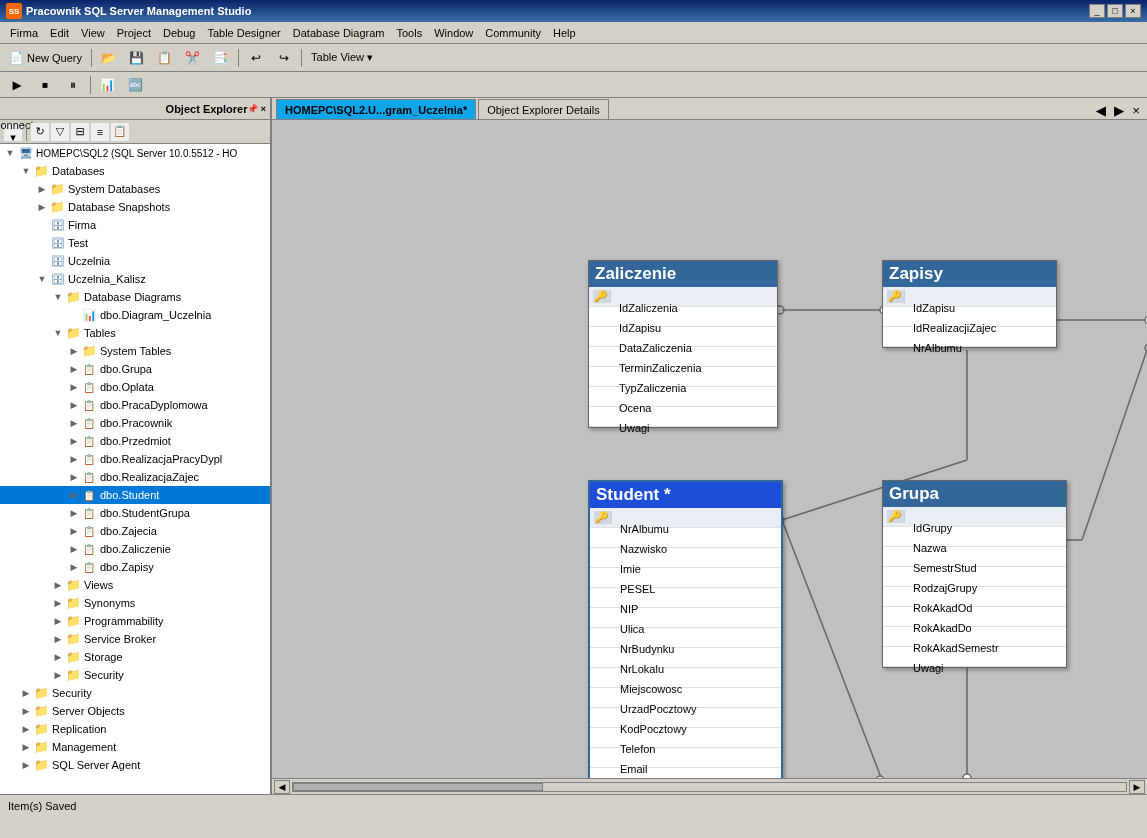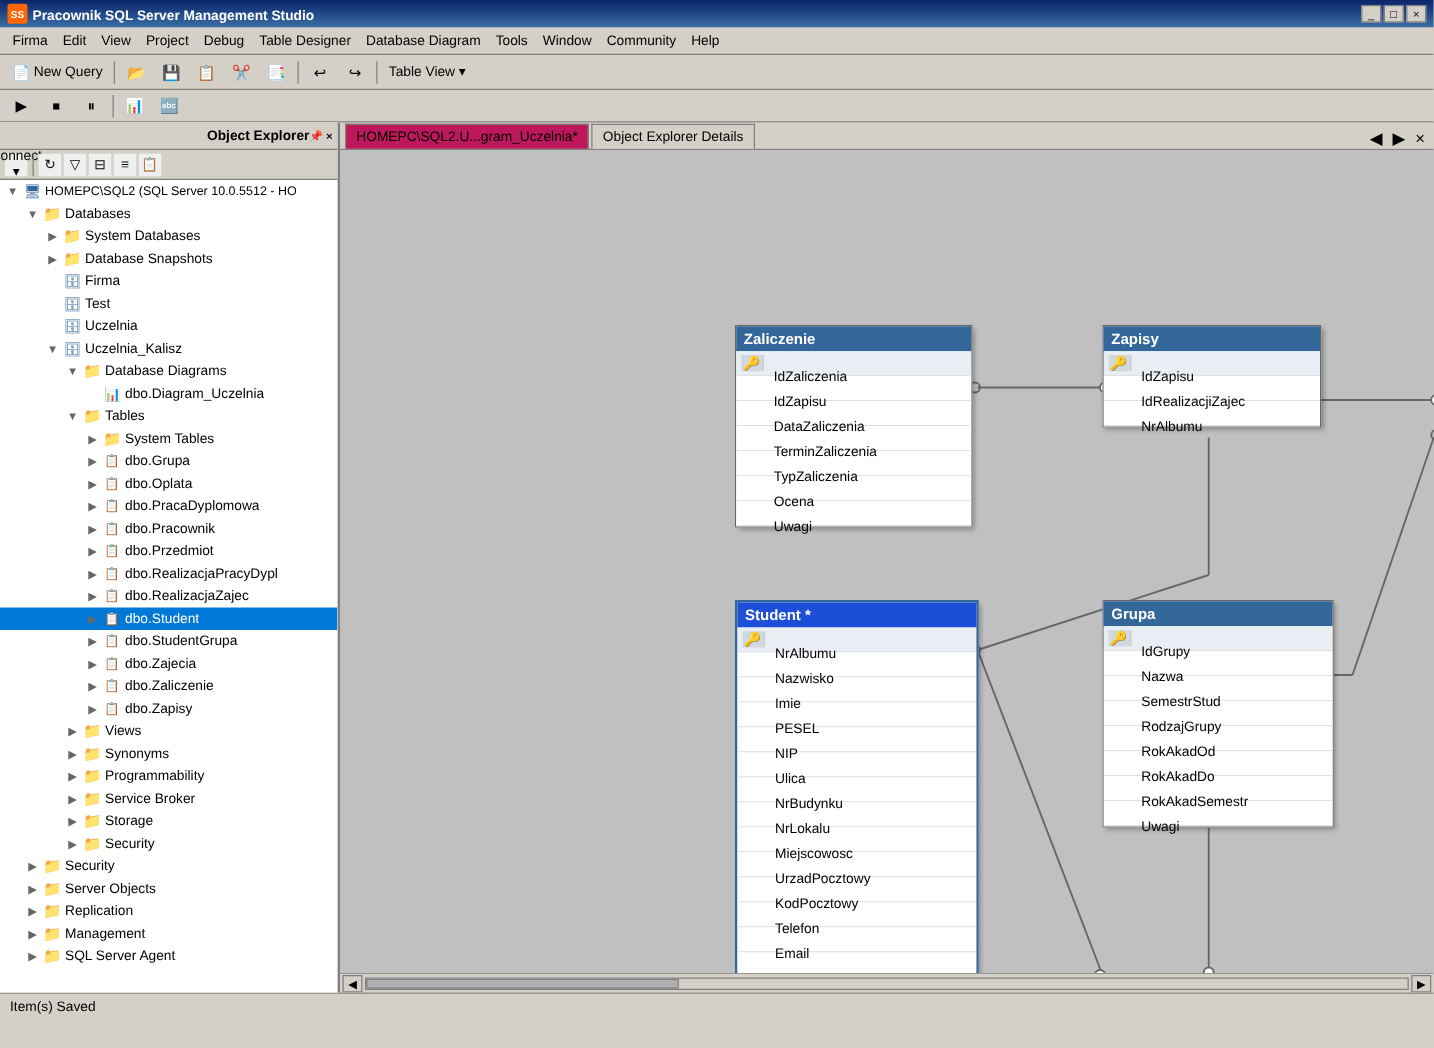--- a/index.html
+++ b/index.html
@@ -8,21 +8,21 @@
     
     .title-bar {
       background: linear-gradient(to bottom, #0a246a, #3a6ea5);
       color: white;
       padding: 3px 6px;
       display: flex;
       align-items: center;
       justify-content: space-between;
       height: 22px;
     }
-    .title-bar-left { display: flex; align-items: flex-end; gap: 4px; font-size: 11px; font-weight: bold; }
+    .title-bar-left { display: flex; align-items: center; gap: 4px; font-size: 11px; font-weight: bold; }
     .title-bar-icon { width: 16px; height: 16px; background: #ff6600; border-radius: 2px; font-size: 8px; color: white; display: flex; align-items: center; justify-content: center; font-weight: bold; }
     .title-bar-controls { display: flex; gap: 2px; }
     .title-btn { width: 16px; height: 14px; background: #d4d0c8; border: 1px solid #808080; font-size: 9px; display: flex; align-items: center; justify-content: center; cursor: pointer; color: #000; }
 
     
     .menu-bar {
       background: #d4d0c8;
       border-bottom: 1px solid #808080;
       display: flex;
       align-items: center;
@@ -123,21 +123,21 @@
       padding: 2px 8px;
       background: #d4d0c8;
       border: 1px solid #808080;
       border-bottom: none;
       margin-right: 2px;
       cursor: pointer;
       font-size: 11px;
       height: 20px;
       display: flex; align-items: center;
     }
-    .tab.active { background: #be185d; font-weight: normal; }
+    .tab.active { background: #0ea5e9; font-weight: bold; }
 
     
     .diagram-area {
       flex: 1;
       background: #c0c0c0;
       overflow: auto;
       position: relative;
     }
     .diagram-canvas {
       position: relative;
@@ -151,21 +151,21 @@
       background: white;
       border: 1px solid #666;
       box-shadow: 2px 2px 4px rgba(0,0,0,0.3);
       min-width: 150px;
     }
     .db-table-header {
       background: #336699;
       color: white;
       padding: 3px 6px;
       font-weight: bold;
-      font-size: 12px;
+      font-size: 17px;
     }
     .db-table-header.active {
       background: #1d4ed8;
     }
     .db-table-row {
       display: flex;
       align-items: center;
       padding: 1px 4px;
       border-bottom: 1px solid #e0e0e0;
       font-size: 11px;

